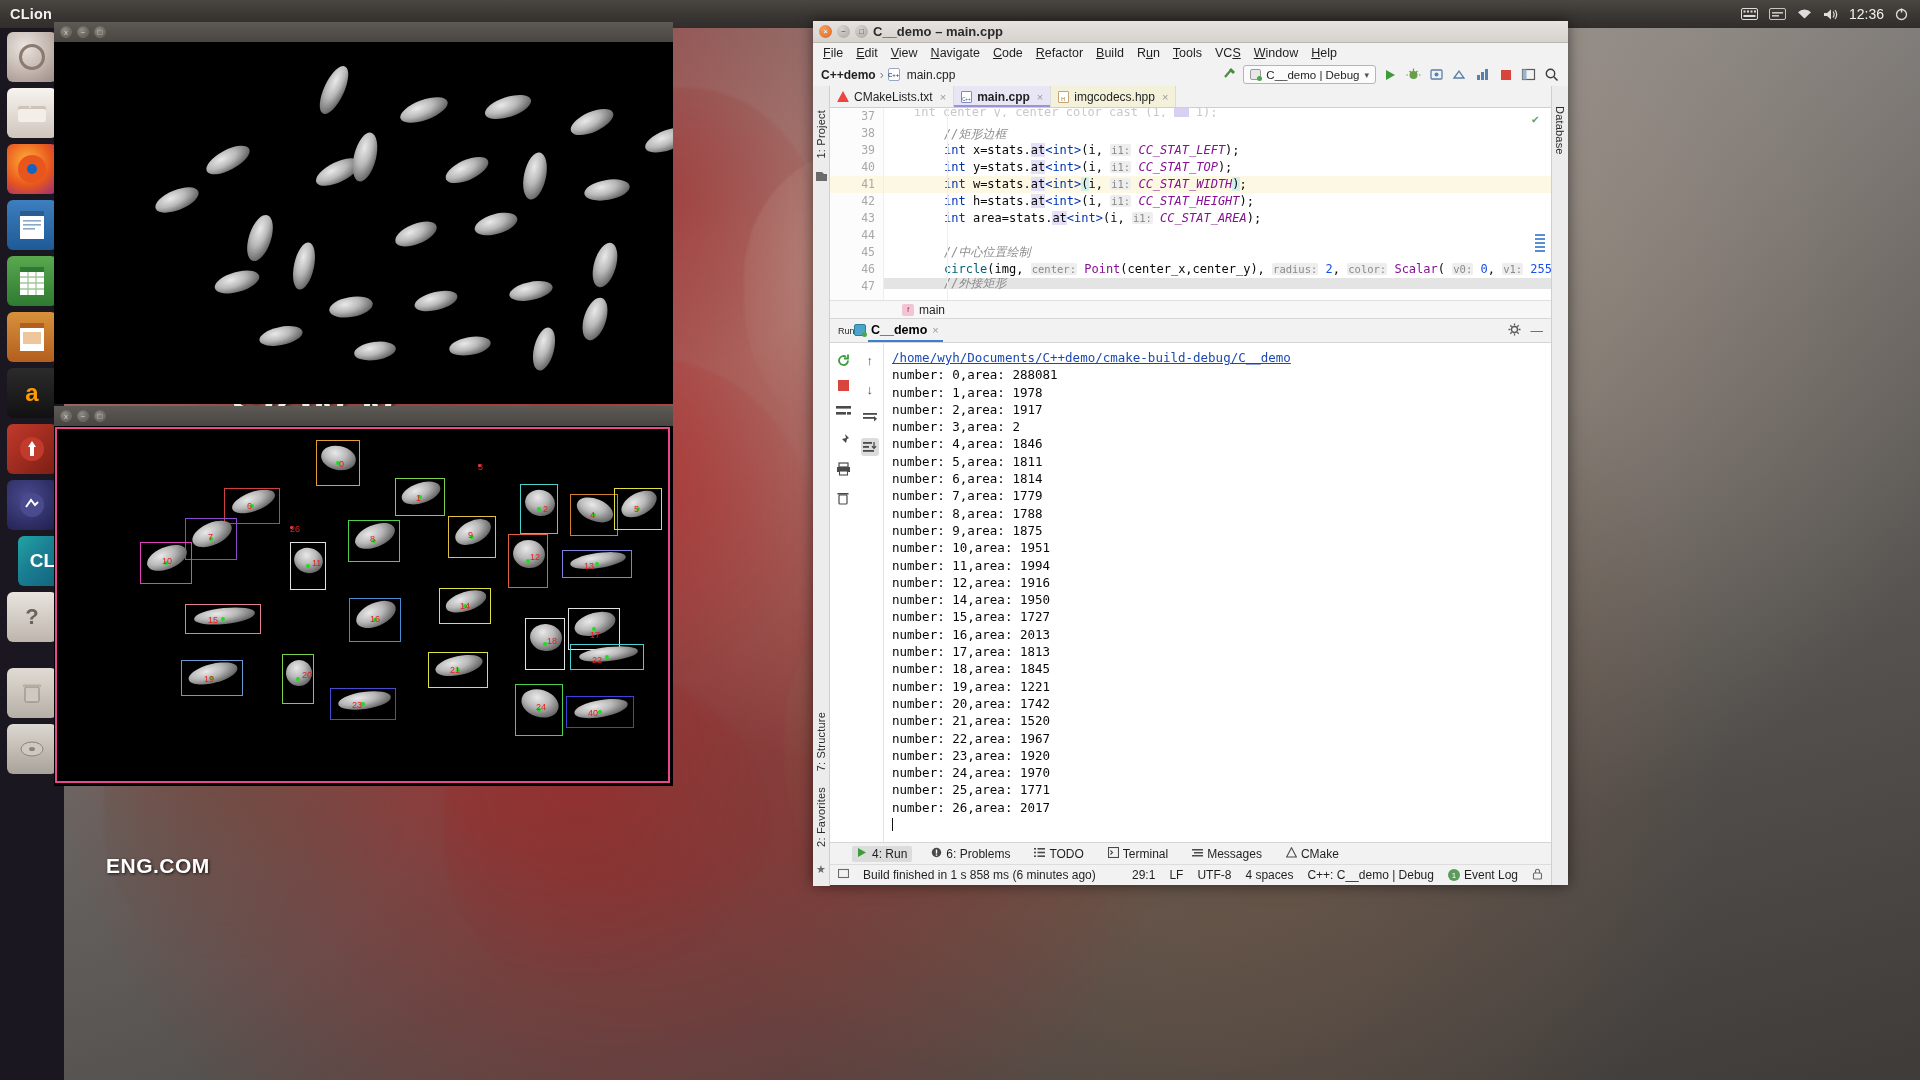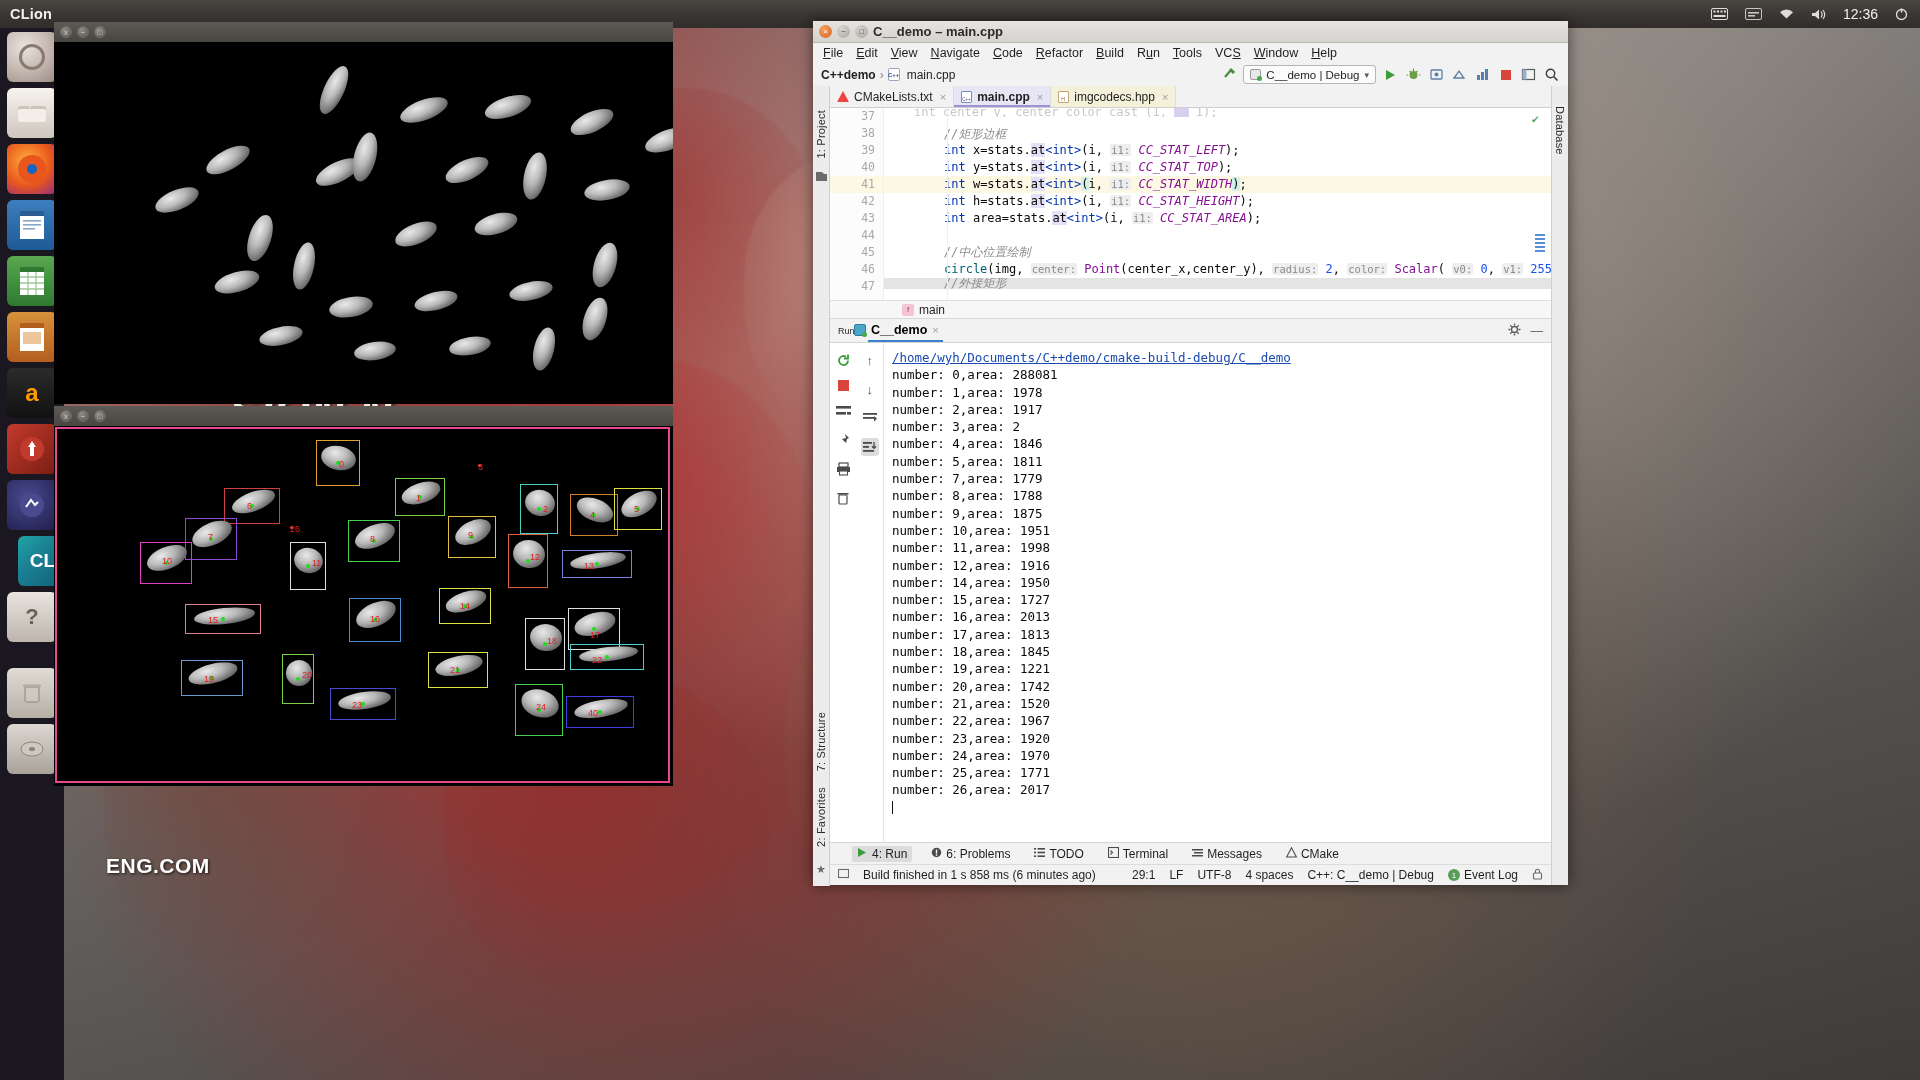--- a/index.html
+++ b/index.html
@@ -6,21 +6,21 @@
   html,body { width:1920px; height:1080px; overflow:hidden; font-family:"Liberation Sans", sans-serif; }
   body { background:#2b2b2b; position:relative; }
 
   
   #ubuntu-bar {
     position:absolute; top:0; left:0; width:1920px; height:28px;
     background:linear-gradient(180deg,#4a4642 0%,#3a3633 55%,#302d2a 100%);
     color:#f2f1f0; font-size:14px; display:flex; align-items:center;
   }
   #ubuntu-bar .app-name { font-weight:bold; margin-left:10px; letter-spacing:.2px; font-size:14.5px;}
-  #ubuntu-bar .right { margin-left:auto; display:flex; align-items:center; gap:17px; padding-right:12px; }
+  #ubuntu-bar .right { margin-left:auto; display:flex; align-items:center; gap:11px; padding-right:12px; }
   #ubuntu-bar .right .ico { opacity:.95; display:flex; align-items:center;}
   #ubuntu-bar .clock { font-size:14px; }
 
   
   #launcher {
     position:absolute; top:28px; left:0; width:64px; height:1052px;
     background:rgba(25,20,30,.86);
     display:flex; flex-direction:column; align-items:center; padding-top:4px; gap:6px;
   }
   .dock-icon {
@@ -760,25 +760,26 @@
             </div>
           </div>
           <div id="run-out">
             <div class="path">/home/wyh/Documents/C++demo/cmake-build-debug/C__demo</div>
             <div>number: 0,area: 288081</div>
             <div>number: 1,area: 1978</div>
             <div>number: 2,area: 1917</div>
             <div>number: 3,area: 2</div>
             <div>number: 4,area: 1846</div>
             <div>number: 5,area: 1811</div>
+            <div>number: 6,area: 1814</div>
             <div>number: 7,area: 1779</div>
             <div>number: 8,area: 1788</div>
             <div>number: 9,area: 1875</div>
             <div>number: 10,area: 1951</div>
-            <div>number: 11,area: 1998</div>
+            <div>number: 11,area: 1994</div>
             <div>number: 12,area: 1916</div>
             <div>number: 14,area: 1950</div>
             <div>number: 15,area: 1727</div>
             <div>number: 16,area: 2013</div>
             <div>number: 17,area: 1813</div>
             <div>number: 18,area: 1845</div>
             <div>number: 19,area: 1221</div>
             <div>number: 20,area: 1742</div>
             <div>number: 21,area: 1520</div>
             <div>number: 22,area: 1967</div>

